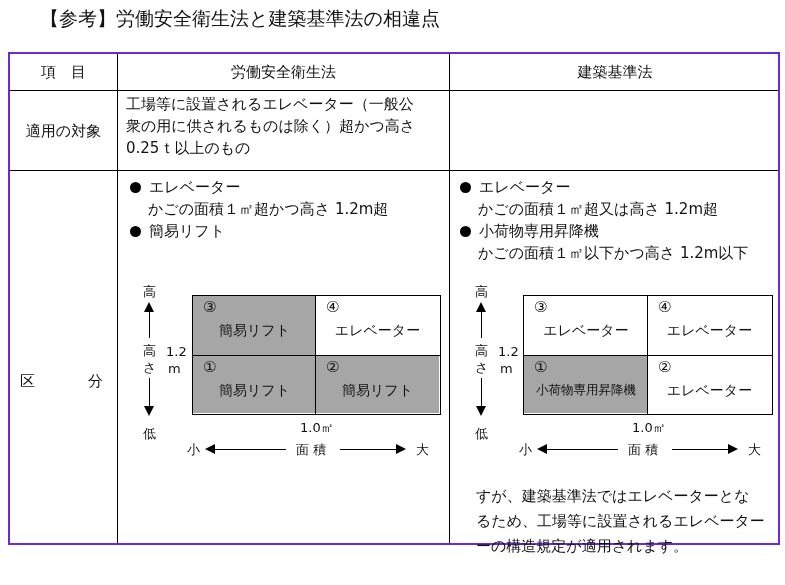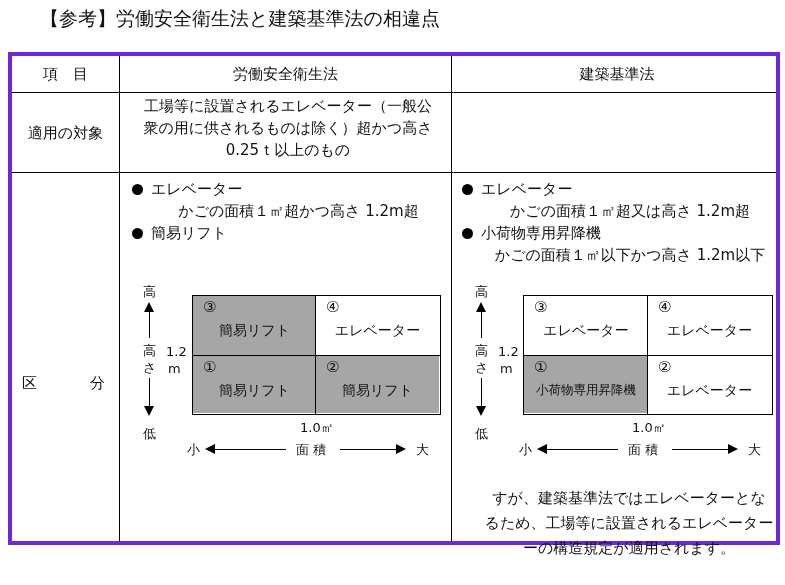--- a/index.html
+++ b/index.html
@@ -1,21 +1,21 @@
 <!DOCTYPE html>
 <html><head>
 <meta charset="utf-8">
 <style>
   html,body{margin:0;padding:0;background:#fff;}
   body{width:785px;height:585px;position:relative;overflow:hidden;font-family:"DejaVu Sans","Liberation Sans",sans-serif;color:#111;}
   .title{position:absolute;left:40px;top:6px;font-size:19px;letter-spacing:0px;white-space:nowrap;font-family:Liberation Serif, serif;}
-  .tbl{position:absolute;left:8px;top:52px;width:772px;height:493px;border:4px solid #6d28d9;box-sizing:border-box;padding-left:44px;}
+  .tbl{position:absolute;left:8px;top:52px;width:772px;height:493px;border:2px solid #6d28d9;box-sizing:border-box;padding-left:44px;}
   .vline{position:absolute;top:0;bottom:0;width:0;border-left:1.5px solid #000;}
   .hline{position:absolute;left:0;right:0;height:0;border-top:1.5px solid #000;}
-  .cell{position:absolute;font-size:15px;line-height:22px;box-sizing:border-box;text-align:center;}
+  .cell{position:absolute;font-size:15px;line-height:22px;box-sizing:border-box;}
   .center{text-align:center;}
   .txt{white-space:nowrap;}
   .bul{display:flex;align-items:center;gap:8px;}
   .dot{display:inline-block;width:11px;height:11px;border-radius:50%;background:#000;}
   .ind{padding-left:18px;}
   
   .diag{position:absolute;}
   .grid{position:absolute;border:1.5px solid #000;box-sizing:border-box;}
   .q{position:absolute;box-sizing:border-box;font-size:14px;}
   .q .num{position:absolute;left:10px;top:2px;font-size:15px;}

